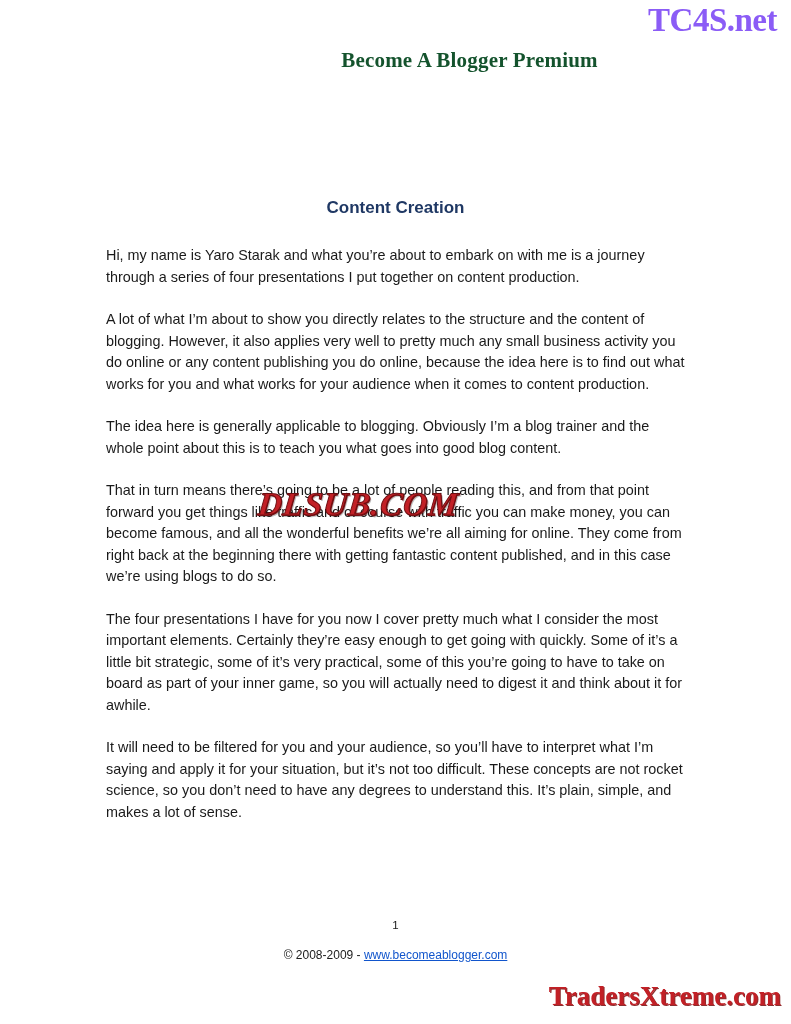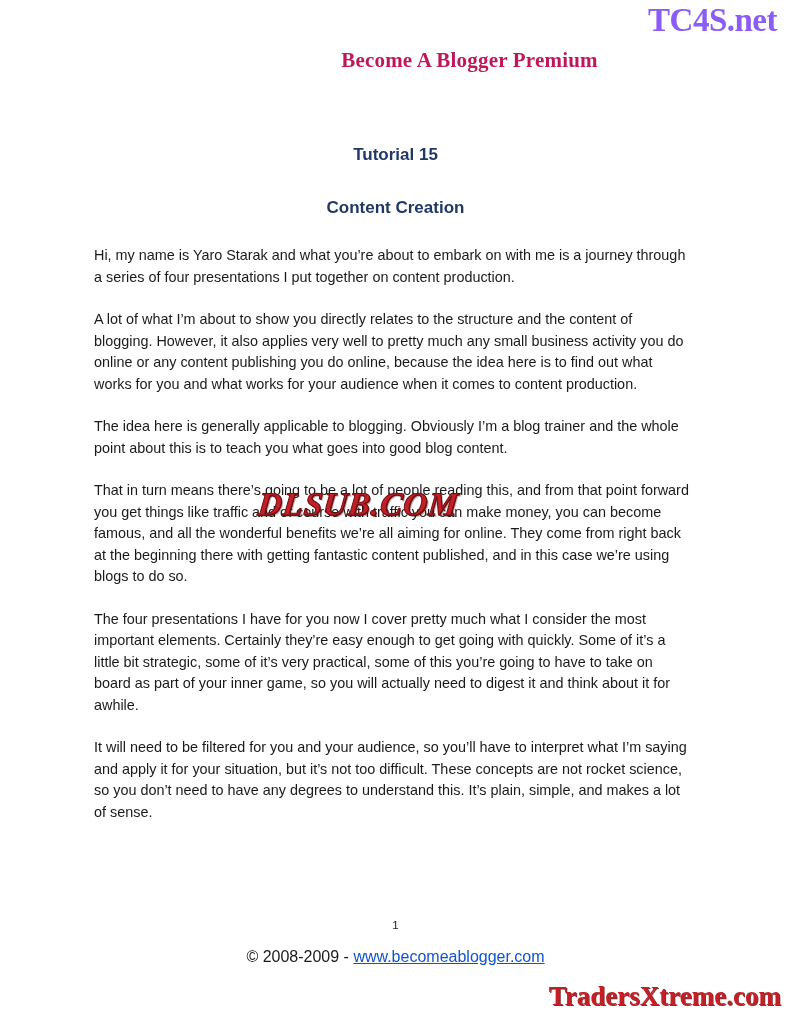--- a/index.html
+++ b/index.html
@@ -37,21 +37,21 @@
 
   .premium-title {
     position: absolute;
     top: 48px;
     left: 0;
     right: 22px;
     text-align: center;
     font-family: "Liberation Serif", serif;
     font-weight: bold;
     font-size: 21px;
-    color: #be185d;
+    color: #14532d;
     letter-spacing: 0.2px;
   }
   .premium-title .inner {
     display: inline-block;
     padding-left: 170px;
   }
 
   
   .doc-heading {
     position: absolute;
@@ -66,21 +66,21 @@
   .doc-heading.line2 { top: 180px; margin-top: 18px; }
 
   
   .body-copy {
     position: absolute;
     top: 245px;
     left: 90px;
     width: 600px;
   }
   .body-copy p {
-    margin: 0 0 21px 4px;
+    margin: 0 0 21px 16px;
     font-size: 14.4px;
     line-height: 21.5px;
     color: #1a1a1a;
     text-align: left;
   }
 
   
   .page-number {
     position: absolute;
     top: 919px;
@@ -89,21 +89,21 @@
     text-align: center;
     font-size: 11.5px;
     color: #1a1a1a;
   }
   .footer-credit {
     position: absolute;
     top: 948px;
     left: 0;
     right: 0;
     text-align: center;
-    font-size: 16px;
+    font-size: 12px;
     color: #1a1a1a;
   }
   .footer-credit a {
     color: #1155cc;
     text-decoration: underline;
   }
 
   
   .dlsub-watermark {
     position: absolute;
@@ -139,21 +139,20 @@
 <body>
 
 <div class="page">
 
   <div class="tc4s-watermark">TC4S.net</div>
 
   <div class="premium-title">
     <span class="inner">Become A Blogger Premium</span>
   </div>
 
-  <div class="doc-heading line1">Tutorial 15</div>
 
   <div class="doc-heading line2">Content Creation</div>
 
   <div class="body-copy">
     <p>Hi, my name is Yaro Starak and what you’re about to embark on with me is a journey through a series of four presentations I put together on content production.</p>
     <p>A lot of what I’m about to show you directly relates to the structure and the content of blogging. However, it also applies very well to pretty much any small business activity you do online or any content publishing you do online, because the idea here is to find out what works for you and what works for your audience when it comes to content production.</p>
     <p>The idea here is generally applicable to blogging. Obviously I’m a blog trainer and the whole point about this is to teach you what goes into good blog content.</p>
     <p>That in turn means there’s going to be a lot of people reading this, and from that point forward you get things like traffic and of course with traffic you can make money, you can become famous, and all the wonderful benefits we’re all aiming for online. They come from right back at the beginning there with getting fantastic content published, and in this case we’re using blogs to do so.</p>
     <p>The four presentations I have for you now I cover pretty much what I consider the most important elements. Certainly they’re easy enough to get going with quickly. Some of it’s a little bit strategic, some of it’s very practical, some of this you’re going to have to take on board as part of your inner game, so you will actually need to digest it and think about it for awhile.</p>
     <p>It will need to be filtered for you and your audience, so you’ll have to interpret what I’m saying and apply it for your situation, but it’s not too difficult. These concepts are not rocket science, so you don’t need to have any degrees to understand this. It’s plain, simple, and makes a lot of sense.</p>

